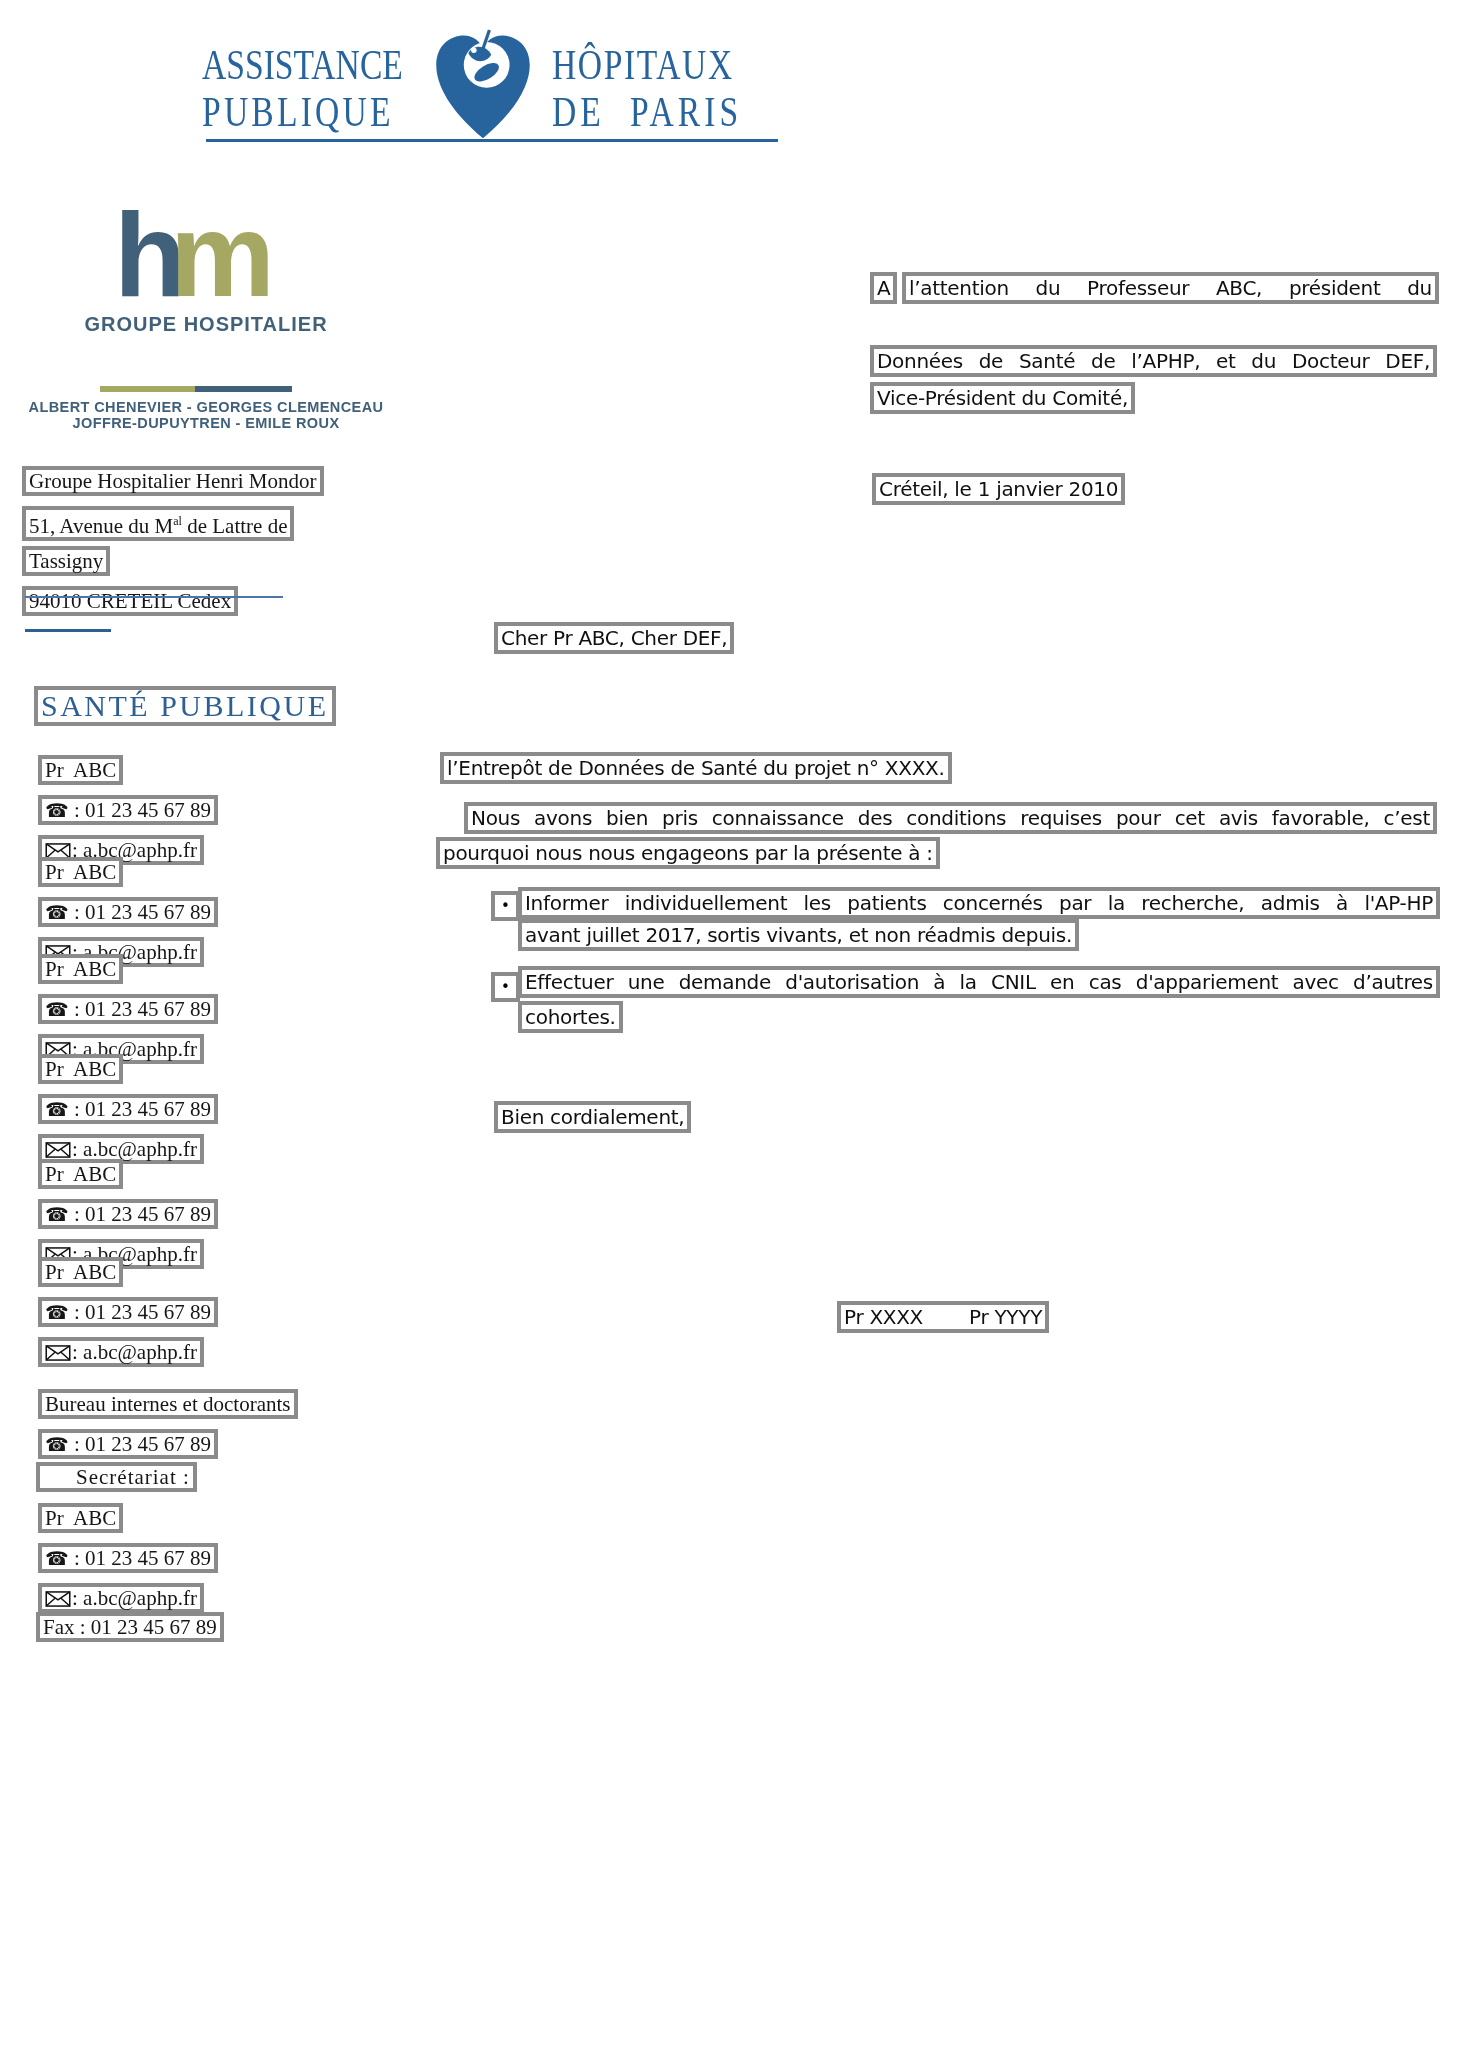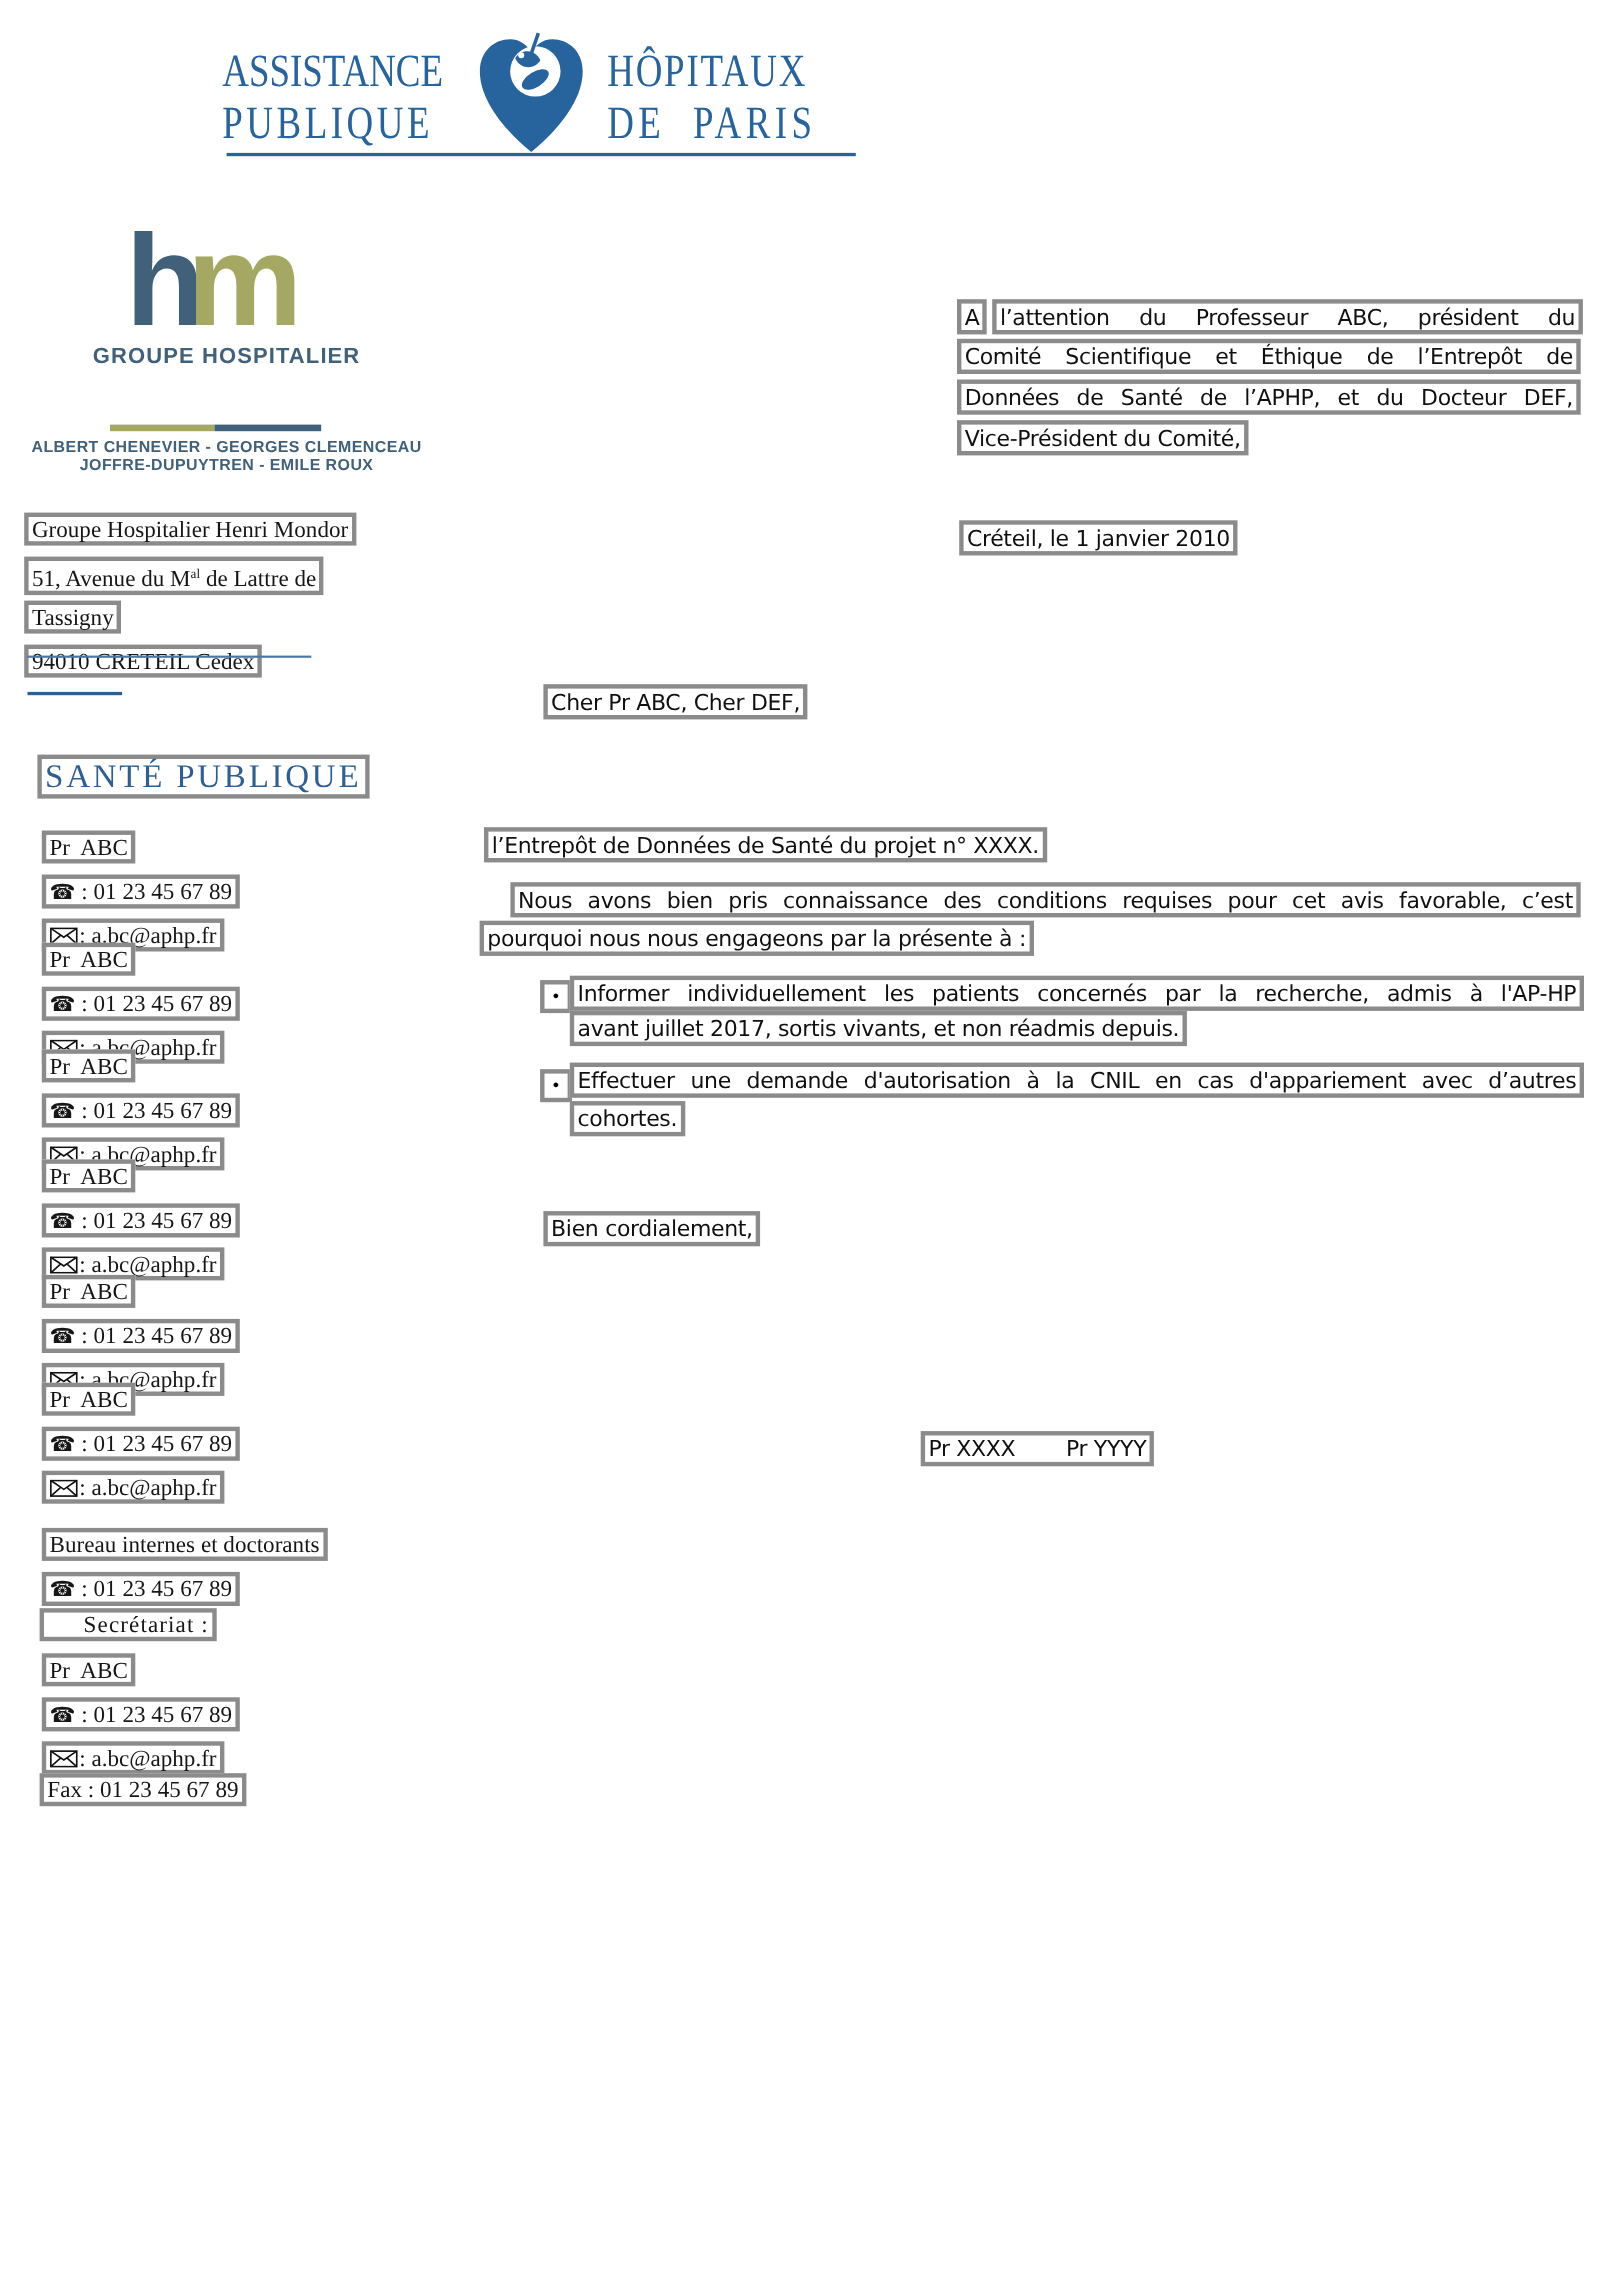--- a/index.html
+++ b/index.html
@@ -158,23 +158,20 @@
   <div class="abs" style="left:36px;top:1612px;">
     <span class="tag serif">Fax : 01 23 45 67 89</span>
   </div>
 
   <div class="abs" style="left:870px;top:272px;">
     <span class="tag sans">A</span>
   </div>
   <div class="abs" style="left:902px;top:272px;">
     <span class="tag sans jw" style="width:537px;">l’attention du Professeur ABC, président du</span>
   </div>
-  <div class="abs" style="left:870px;top:308px;">
-    <span class="tag sans jw" style="width:567px;">Comité Scientifique et Éthique de l’Entrepôt de</span>
-  </div>
   <div class="abs" style="left:870px;top:345px;">
     <span class="tag sans jw" style="width:567px;">Données de Santé de l’APHP, et du Docteur DEF,</span>
   </div>
   <div class="abs" style="left:870px;top:382px;">
     <span class="tag sans">Vice-Président du Comité,</span>
   </div>
 
   <div class="abs" style="left:872px;top:473px;">
     <span class="tag sans">Créteil, le 1 janvier 2010</span>
   </div>

